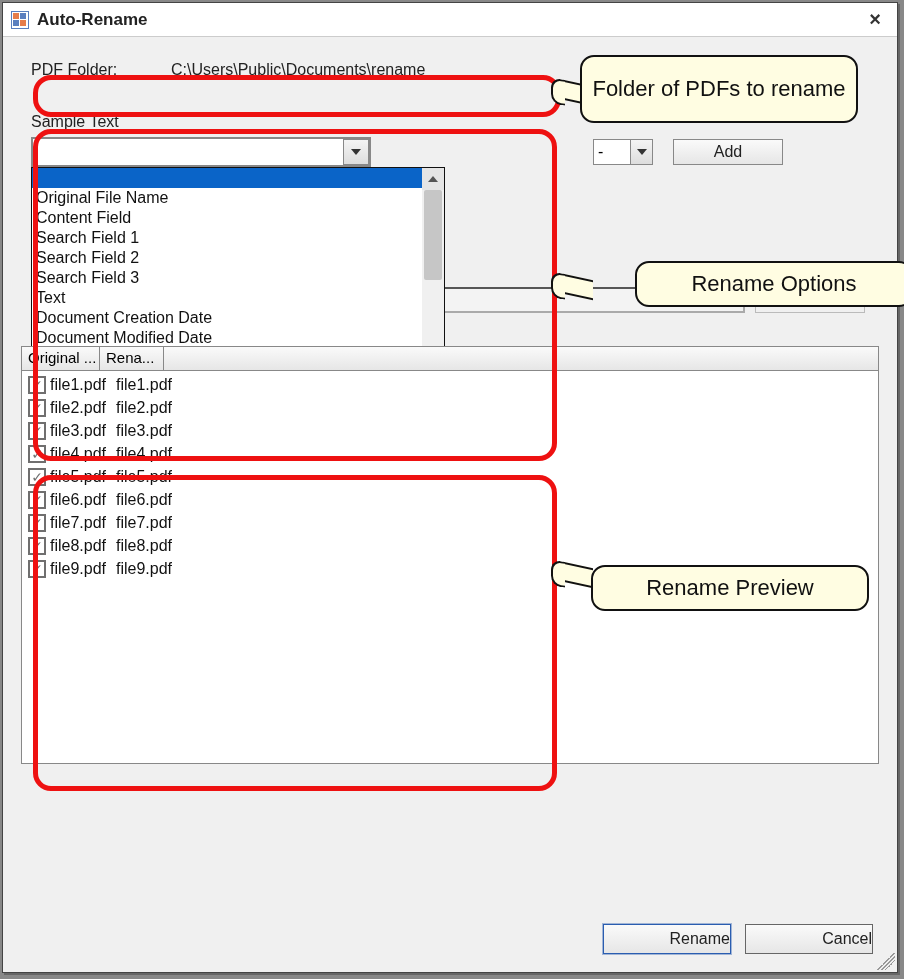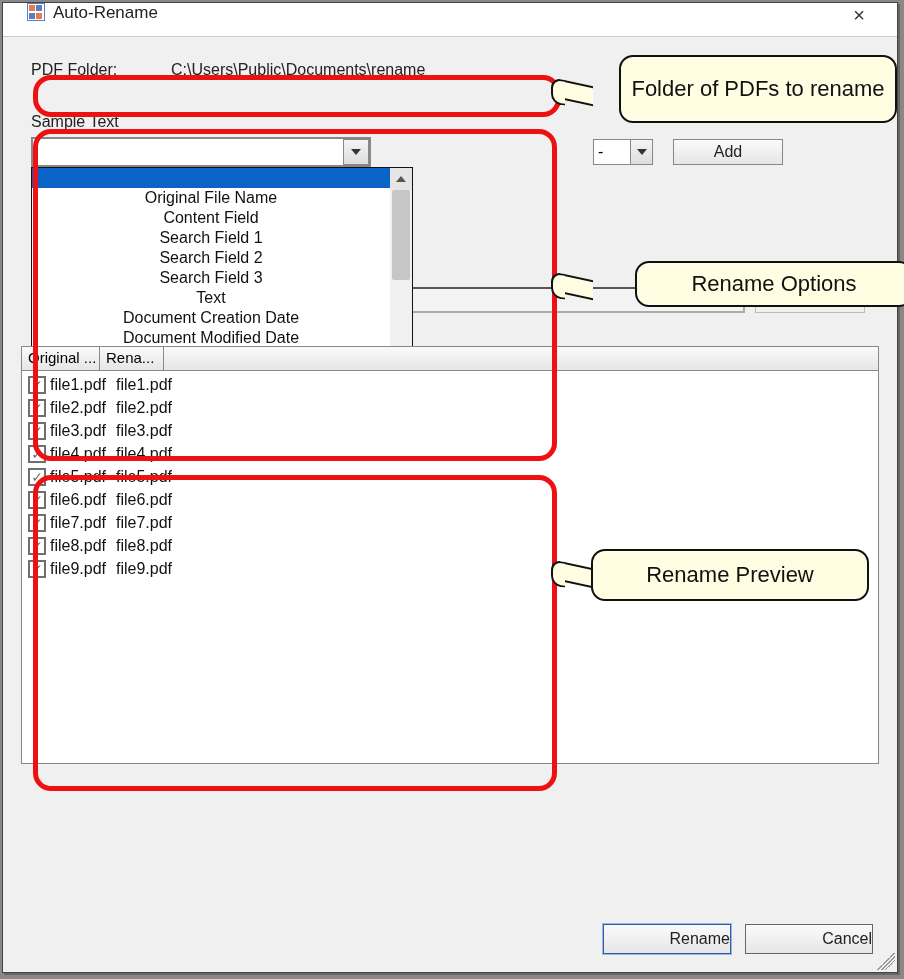--- a/index.html
+++ b/index.html
@@ -17,24 +17,25 @@
     position: absolute;
     top: 2px; left: 2px;
     width: 896px; height: 971px;
     background: #fff;
     border: 1px solid #444;
     box-shadow: 2px 2px 0 rgba(0,0,0,0.25);
   }
   .titlebar {
     height: 34px;
     display: flex;
-    align-items: flex-start;
-    padding: 0 24px;
+    align-items: center;
+    padding: 0 8px;
     background: #fff;
     border-bottom: 1px solid #ccc;
+    font-weight: bold;
   }
   .titlebar .win-icon {
     width: 18px; height: 18px;
     margin-right: 8px;
     display: flex; flex-wrap: wrap;
     border: 1px solid #5a7fbf;
     gap: 1px;
     padding: 1px;
   }
   .win-icon .sq { width: 6px; height: 6px; }
@@ -142,25 +143,24 @@
     text-align: center;
     line-height: 24px;
     color: #222;
   }
   
   
   .dropdown-open {
     position: absolute;
     top: 58px;
     left: 10px;
-    width: 382px;
+    width: 414px;
     height: 206px;
     background: #fff;
     border: 1px solid #111;
-    text-align: center;
   }
   .dropdown-open .scrollbar {
     position: absolute;
     right: 0; top: 0; bottom: 0;
     width: 22px;
     background: #f0f0f0;
   }
   .dropdown-open .scrollbar .up,
   .dropdown-open .scrollbar .dn {
     position: absolute;
@@ -321,23 +321,23 @@
     border: 2px solid #111;
     border-radius: 14px;
     font-size: 22px;
     color: #111;
     text-align: center;
     display: flex;
     align-items: center;
     justify-content: center;
     line-height: 1.2;
   }
-  .co1 { top: 52px;  left: 616px; width: 278px; height: 68px; text-align: right; }
+  .co1 { top: 52px;  left: 577px; width: 278px; height: 68px; text-align: right; }
   .co2 { top: 258px; left: 588px; width: 278px; height: 46px; margin-left: 44px; }
-  .co3 { top: 546px; left: 588px; width: 278px; height: 52px; }
+  .co3 { top: 562px; left: 588px; width: 278px; height: 46px; }
   .tail {
     position: absolute;
     width: 30px; height: 20px;
     background: #fffde2;
     border-top: 2px solid #111;
     border-bottom: 2px solid #111;
     transform: skewY(12deg);
     border-right: none;
   }
   .tail::before {

